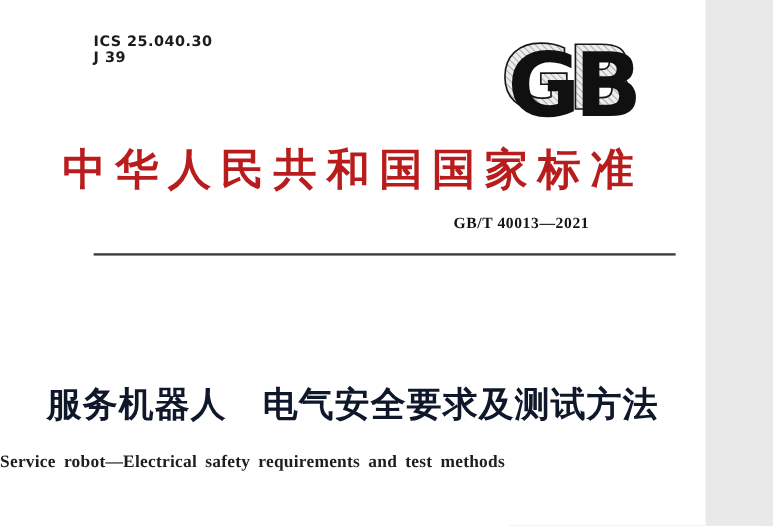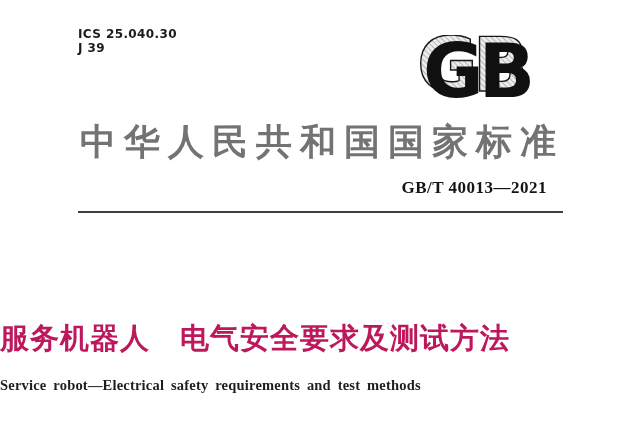--- a/index.html
+++ b/index.html
@@ -2,21 +2,21 @@
 <html><head>
 <meta charset="utf-8">
 <style>
   html, body {
     margin: 0;
     padding: 0;
     background: #e9e9e9;
   }
   .page {
     position: relative;
-    width: 644px;
+    width: 588px;
     height: 438px;
     background: #ffffff;
     overflow: hidden;
     font-family: "Liberation Serif", serif;
     color: #1b1b1b;
   }
 
   
   .ics-block {
     position: absolute;
@@ -45,58 +45,59 @@
     top: 118px;
     left: 0;
     right: 0;
     text-align: center;
     font-family: "DejaVu Serif", "Liberation Serif", serif;
     font-weight: bold;
     font-size: 36px;
     line-height: 46px;
     letter-spacing: 8px;
     white-space: nowrap;
-    color: #737373;
+    color: #b91c1c;
   }
 
   
   .std-number {
     position: absolute;
     top: 178px;
     right: 97px;
     font-family: "Liberation Serif", serif;
     font-weight: bold;
-    font-size: 17px;
+    font-size: 13px;
     letter-spacing: 0.5px;
     color: #141414;
   }
 
   
   .rule {
     position: absolute;
     top: 211px;
     left: 78px;
     width: 485px;
     height: 2px;
     background: #3f3f3f;
   }
 
   
   .title-zh {
     position: absolute;
     top: 318px;
     left: 0;
     right: 0;
+    text-align: center;
     font-family: Liberation Sans, sans-serif;
     font-weight: bold;
     font-size: 29px;
     line-height: 40px;
     letter-spacing: 1px;
     white-space: nowrap;
-    color: #be185d;
+    color: #0f172a;
   }
 
   
   .title-en {
     position: absolute;
     top: 376px;
     left: 0;
     right: 0;
     text-align: left;
     font-family: "Liberation Serif", serif;

